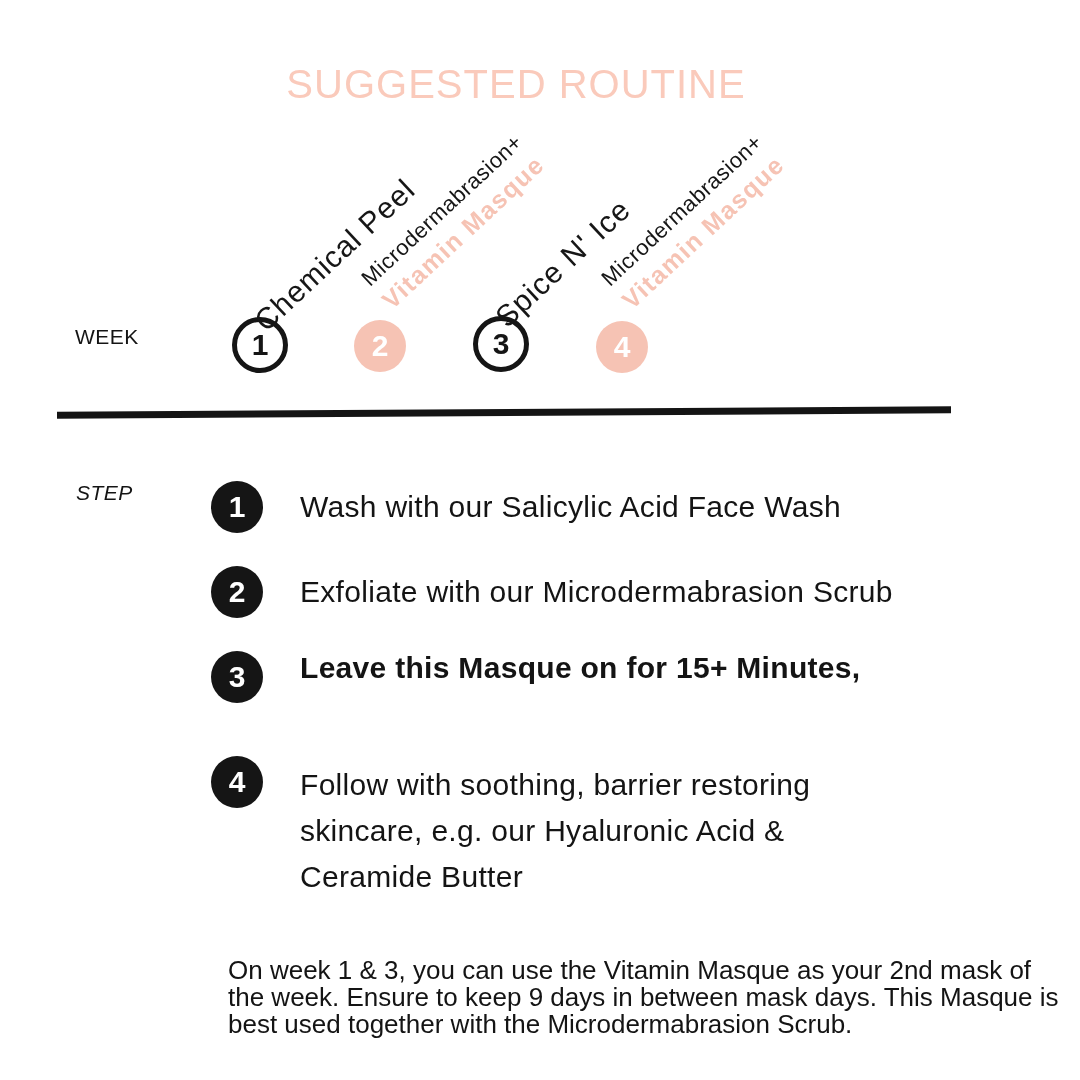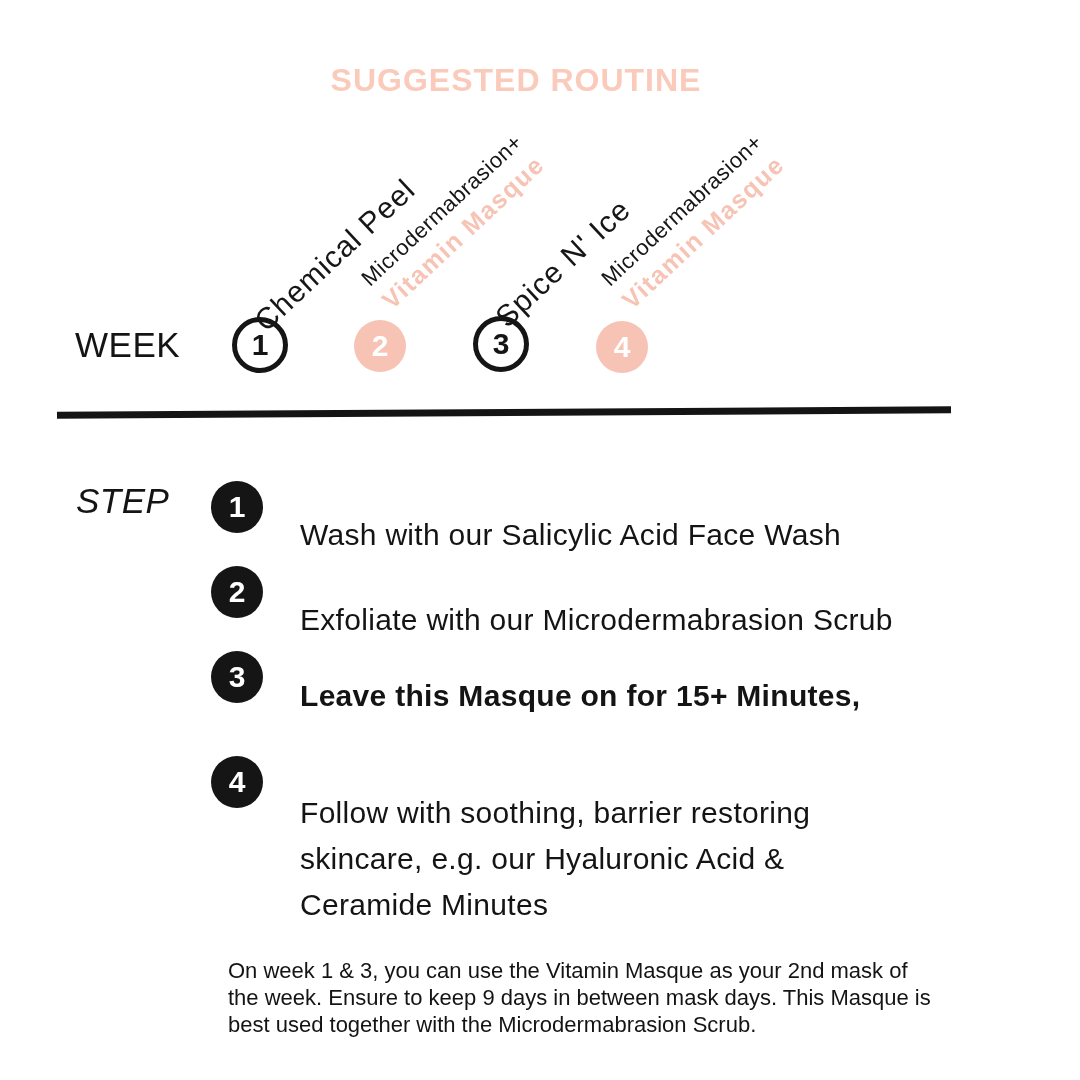--- a/index.html
+++ b/index.html
@@ -12,30 +12,30 @@
     color: #141414;
     overflow: hidden;
   }
   
   .title {
     position: absolute;
     top: 62px;
     left: 0;
     width: 1032px;
     text-align: center;
-    font-size: 32px;
-    font-weight: 700;
+    font-size: 40px;
+    font-weight: 400;
     letter-spacing: 1px;
     color: #facabb;
     white-space: nowrap;
   }
   
   .row-label {
     position: absolute;
-    font-size: 35px;
+    font-size: 21px;
     letter-spacing: 0.5px;
     color: #141414;
     white-space: nowrap;
   }
   .week-label { left: 75px; top: 325px; }
   .step-label { left: 76px; top: 481px; font-style: italic; }
   
   .wbadge {
     position: absolute;
     border-radius: 50%;
@@ -105,31 +105,30 @@
   .sb4 { top: 756px; }
   
   .stext {
     position: absolute;
     left: 300px;
     font-size: 30px;
     line-height: 46px;
     letter-spacing: 0.3px;
     color: #141414;
     white-space: nowrap;
-    margin-top: 28px;
   }
   .st1 { top: 484px; }
   .st2 { top: 569px; text-align: center; }
   .st3 { top: 645px; font-weight: bold; }
   .st4 { top: 762px; }
   
   .footnote {
     position: absolute;
     left: 228px; top: 957px;
-    font-size: 22px;
+    font-size: 26px;
     line-height: 27px;
     color: #141414;
     white-space: nowrap;
   }
 </style>
 </head>
 <body>
 
 <div class="page">
 
@@ -189,21 +188,21 @@
   <div class="stext st3">
     <div>Leave this Masque on for 15+ Minutes,</div>
   </div>
 
   <div class="sbadge sb4">
     <span>4</span>
   </div>
   <div class="stext st4">
     <div>Follow with soothing, barrier restoring</div>
     <div>skincare, e.g. our Hyaluronic Acid &amp;</div>
-    <div>Ceramide Minutes</div>
+    <div>Ceramide Butter</div>
   </div>
 
   <div class="footnote">
     <div>On week 1 &amp; 3, you can use the Vitamin Masque as your 2nd mask of</div>
     <div>the week. Ensure to keep 9 days in between mask days. This Masque is</div>
     <div>best used together with the Microdermabrasion Scrub.</div>
   </div>
 
 </div>
 

